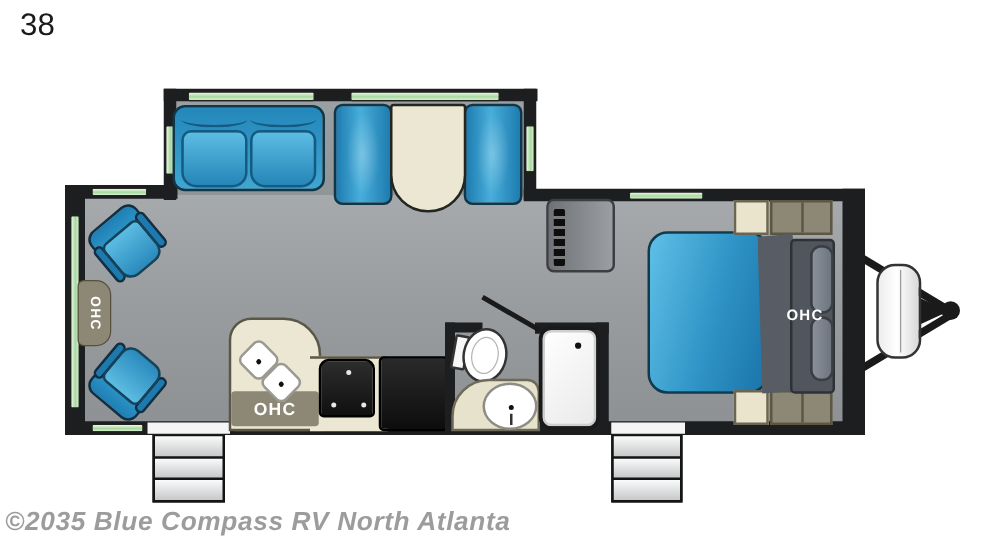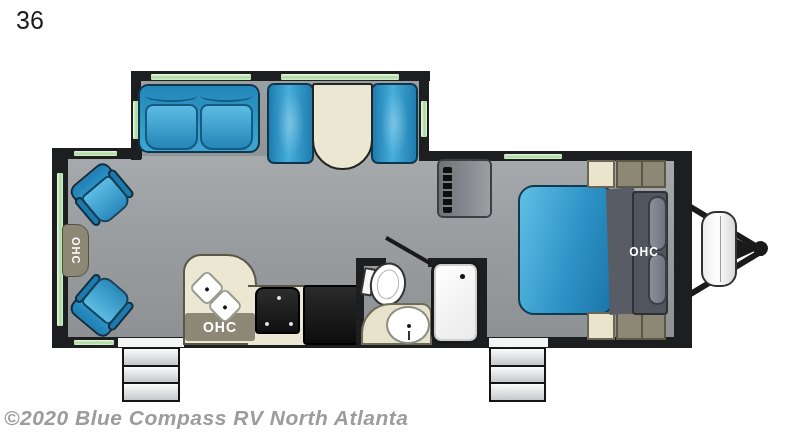--- a/index.html
+++ b/index.html
@@ -194,21 +194,21 @@
   .nst-tc { left:587px; top:160px; width:28px; height:28px; }
   .nst-to { left:616px; top:160px; width:50px; height:28px; }
   .nst-bc { left:587px; top:312px; width:28px; height:28px; }
   .nst-bo { left:616px; top:312px; width:50px; height:28px; }
 </style>
 </head>
 <body>
 
 <div id="stage">
 
-  <div class="abs" id="model-label">36</div>
+  <div class="abs" id="model-label">38</div>
 
   <div class="abs floor-slide"></div>
   <div class="abs floor-main"></div>
 
   <div class="abs steps steps-left">
     <div class="tread"></div>
     <div class="tread"></div>
     <div class="tread"></div>
   </div>
   <div class="abs steps steps-right">
@@ -300,15 +300,15 @@
   <div class="abs bed-slant"></div>
   <div class="abs headboard"></div>
   <div class="abs pillow pillow-1"></div>
   <div class="abs pillow pillow-2"></div>
   <div class="abs ohc-bed-label">OHC</div>
   <div class="abs nst nst-cream nst-tc"></div>
   <div class="abs nst nst-olive nst-to"></div>
   <div class="abs nst nst-cream nst-bc"></div>
   <div class="abs nst nst-olive nst-bo"></div>
 
-  <div class="abs" id="watermark">©2020 Blue Compass RV North Atlanta</div>
+  <div class="abs" id="watermark">©2035 Blue Compass RV North Atlanta</div>
 
 </div>
 
 </body></html>

